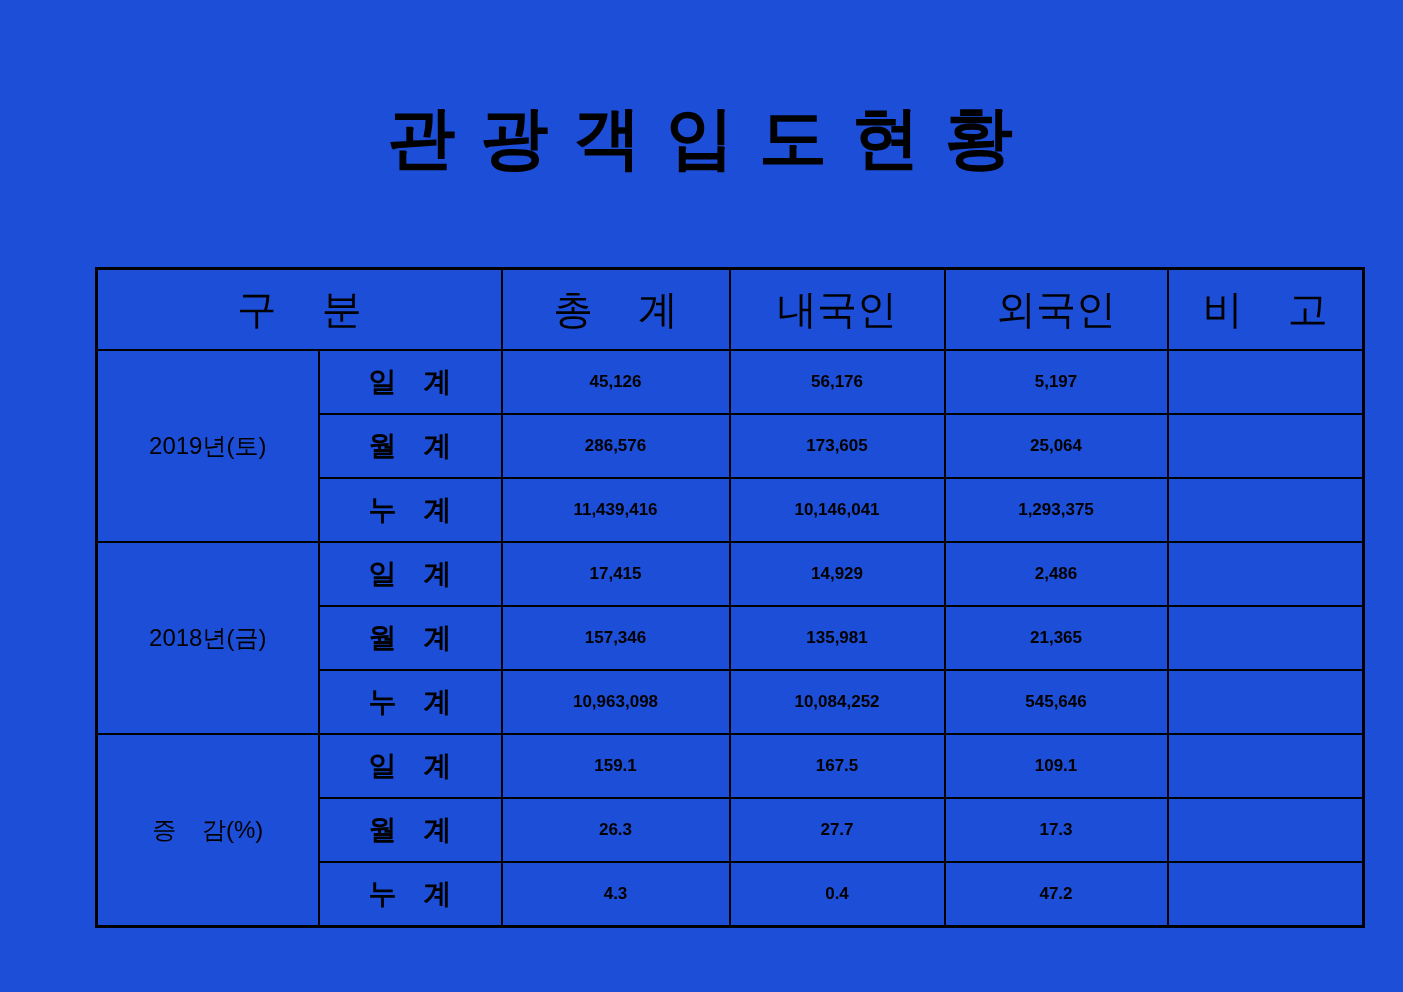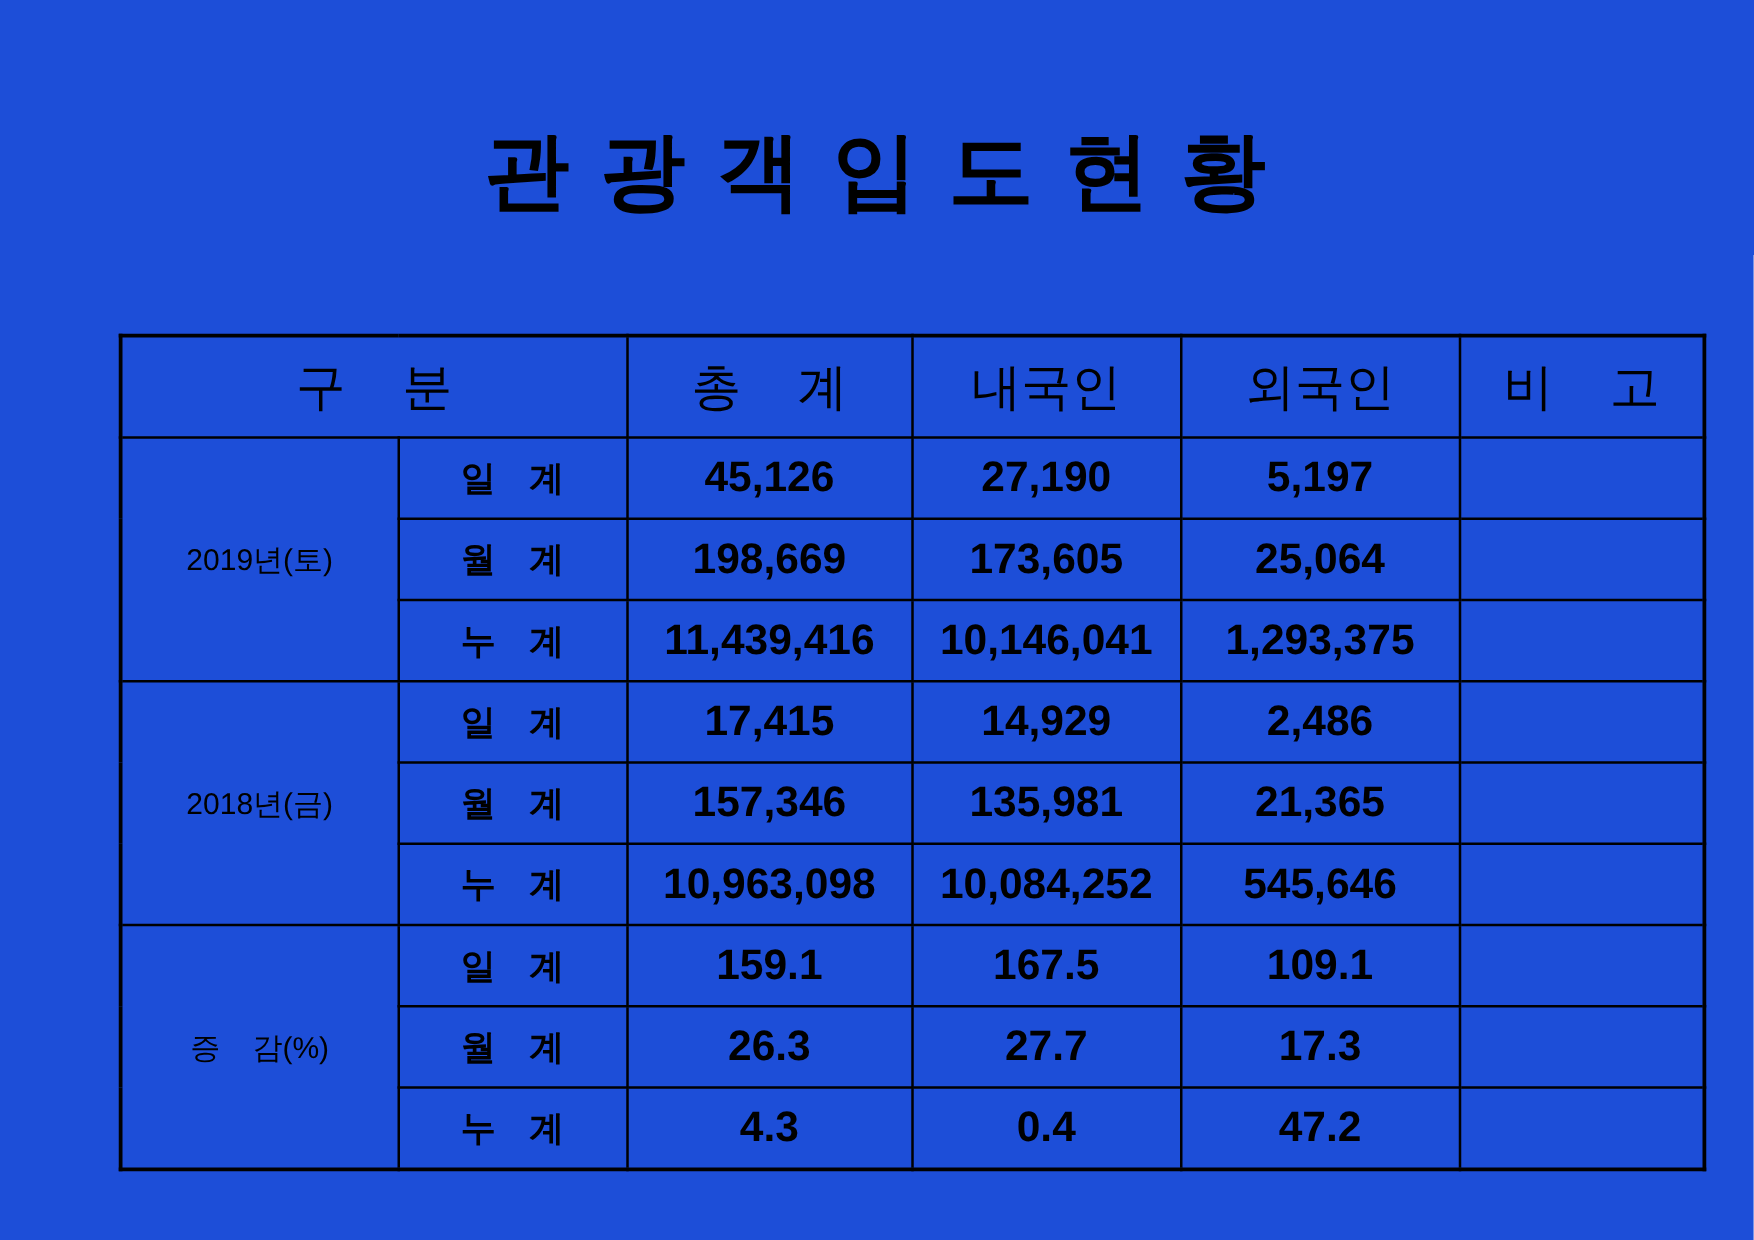--- a/index.html
+++ b/index.html
@@ -66,21 +66,21 @@
     word-spacing: 19px;
     white-space: pre;
   }
   .lbl {
     font-size: 28px;
     word-spacing: 19px;
     white-space: pre;
     font-weight: bold;
   }
   .num {
-    font-size: 34px;
+    font-size: 17px;
     font-weight: bold;
     letter-spacing: 0px;
   }
 </style>
 </head>
 <body>
 
 <div class="page">
 
   <div class="doc-title">관 광 객 입 도 현 황</div>
@@ -102,27 +102,27 @@
       <td class="hdr">총 계</td>
       <td class="hdr">내국인</td>
       <td class="hdr">외국인</td>
       <td class="hdr">비 고</td>
     </tr>
 
     <tr>
       <td rowspan="3" class="year">2019년(토)</td>
       <td class="lbl">일 계</td>
       <td class="num">45,126</td>
-      <td class="num">27,190</td>
+      <td class="num">56,176</td>
       <td class="num">5,197</td>
       <td class="num"></td>
     </tr>
     <tr>
       <td class="lbl">월 계</td>
-      <td class="num">198,669</td>
+      <td class="num">286,576</td>
       <td class="num">173,605</td>
       <td class="num">25,064</td>
       <td class="num"></td>
     </tr>
     <tr>
       <td class="lbl">누 계</td>
       <td class="num">11,439,416</td>
       <td class="num">10,146,041</td>
       <td class="num">1,293,375</td>
       <td class="num"></td>

